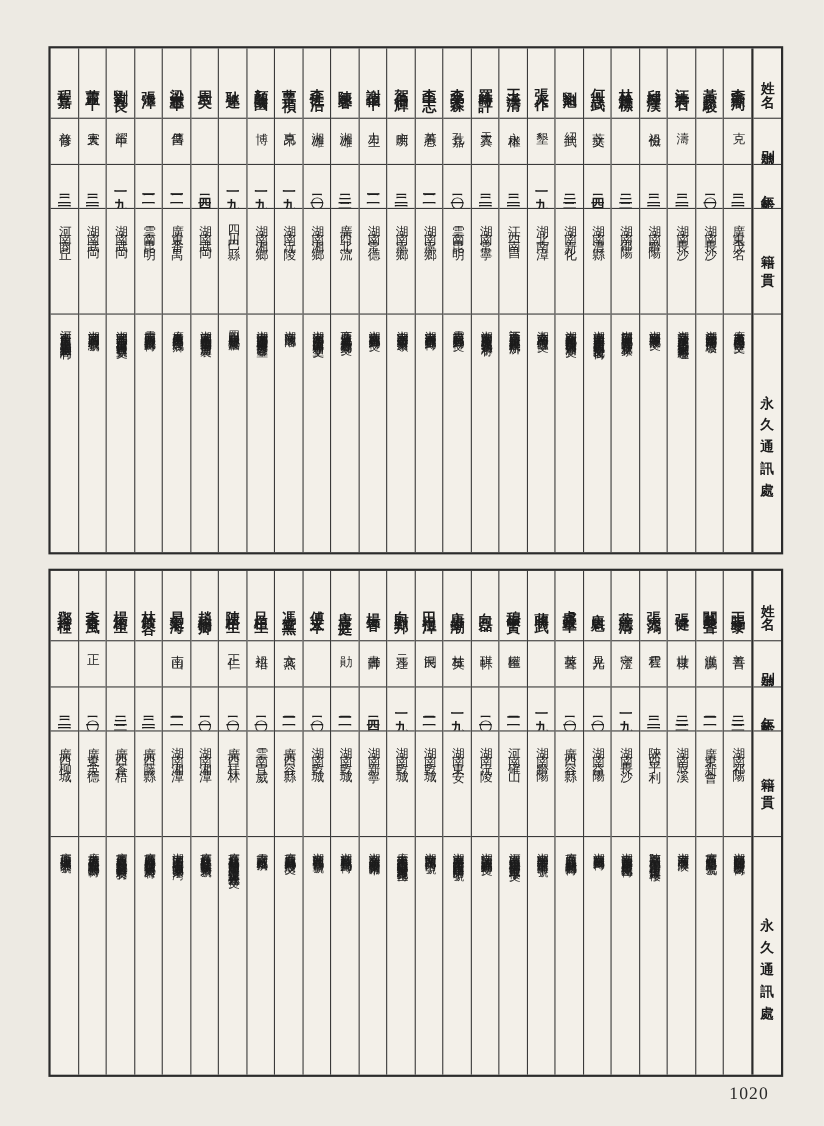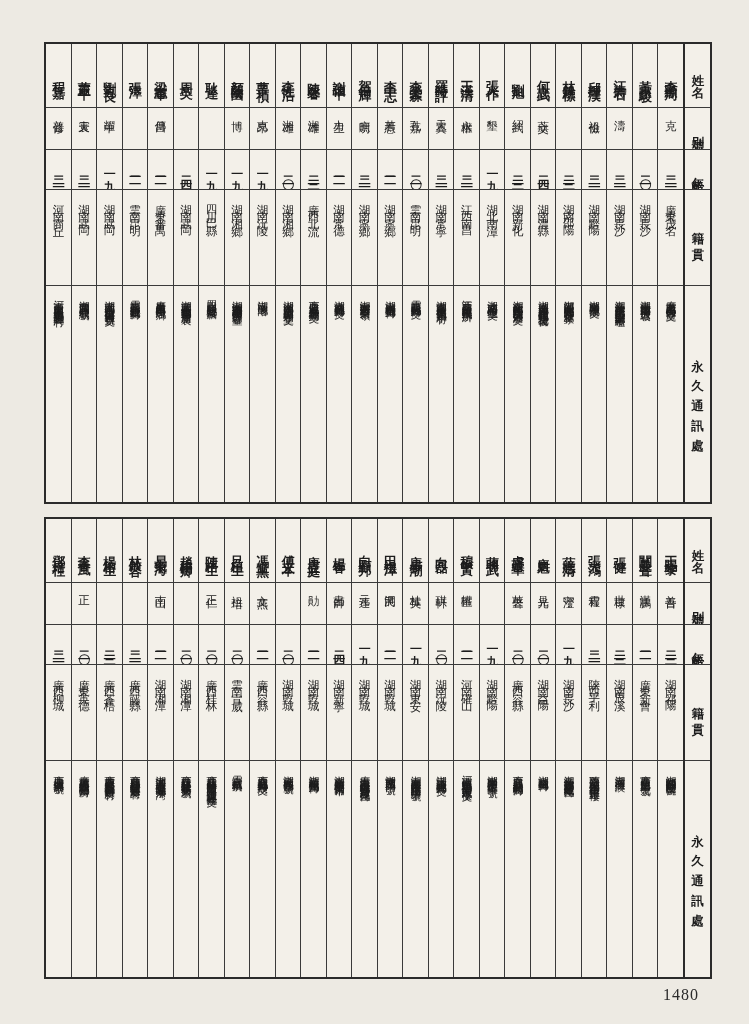--- a/index.html
+++ b/index.html
@@ -970,14 +970,14 @@
           <div class="cell cell-origin">
             <span class="vtext">廣西柳城</span>
           </div>
           <div class="cell cell-address">
             <span class="vtext">廣西柳城大埔源米號</span>
           </div>
         </div>
       </div>
 
   </div>
-  <div class="page-number">1480</div>
+  <div class="page-number">1020</div>
 </div>
 
 </body></html>

